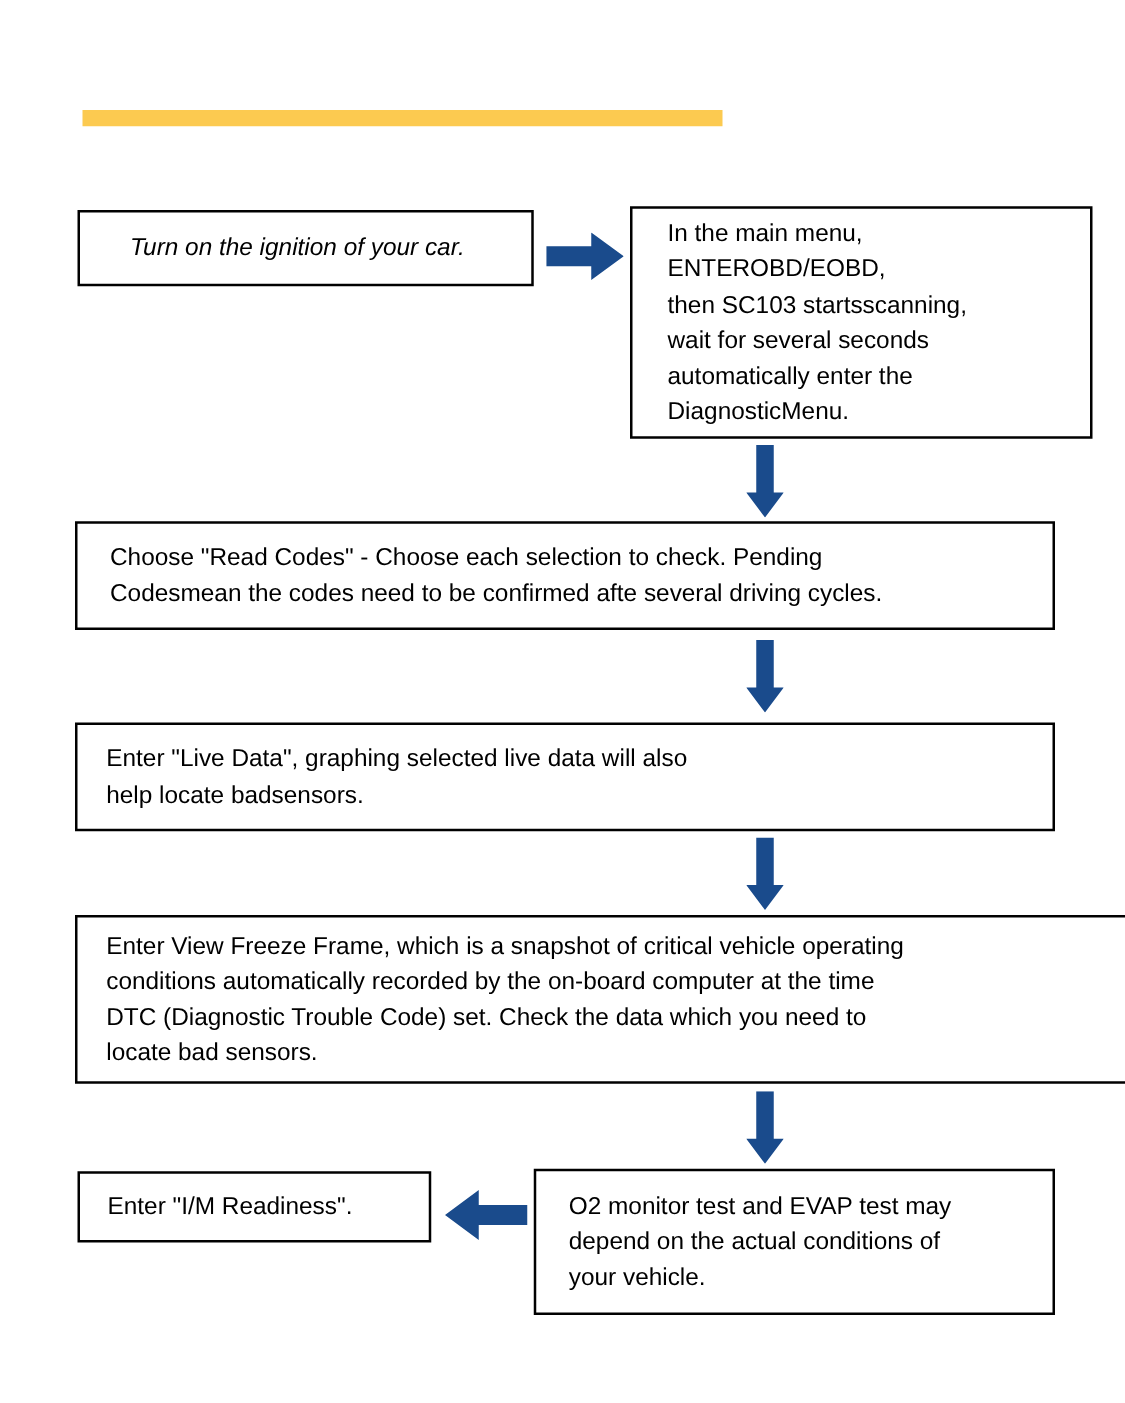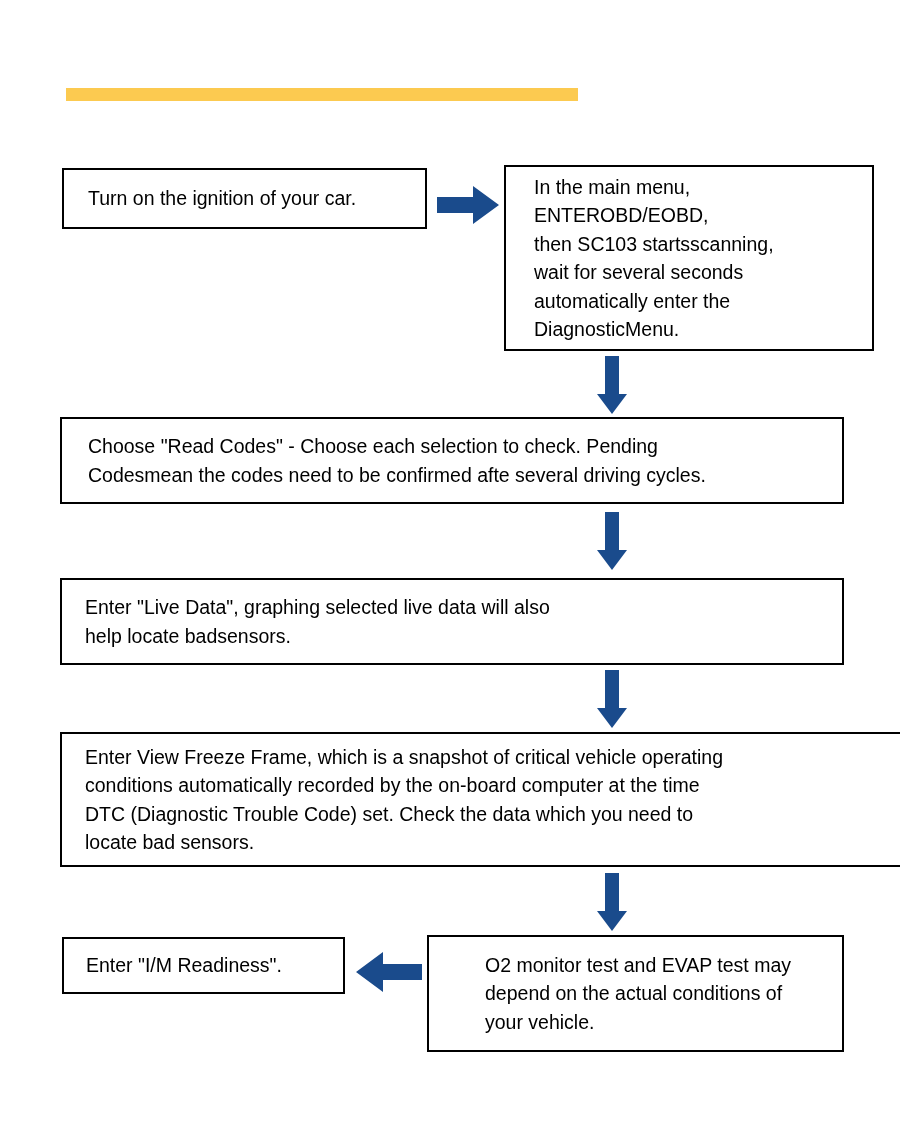--- a/index.html
+++ b/index.html
@@ -51,39 +51,39 @@
     align-items: center;
   }
   .flow-box .box-text {
     font-size: 19.5px;
     line-height: 28.5px;
     white-space: pre-line;
     padding: 0 0 0 22px;
   }
 
   #box-ignition      { left: 62px;  top: 168px; width: 365px; height: 61px; }
-  #box-ignition .box-text { padding-left: 24px; }
+  #box-ignition .box-text { padding-left: 40px; font-style: italic; }
 
   #box-main-menu     { left: 504px; top: 165px; width: 370px; height: 186px; }
   #box-main-menu .box-text { padding-left: 28px; }
 
   #box-read-codes    { left: 60px;  top: 417px; width: 784px; height: 87px; }
   #box-read-codes .box-text { padding-left: 26px; }
 
   #box-live-data     { left: 60px;  top: 578px; width: 784px; height: 87px; }
   #box-live-data .box-text { padding-left: 23px; }
 
   #box-freeze-frame  { left: 60px;  top: 732px; width: 886px; height: 135px; }
   #box-freeze-frame .box-text { padding-left: 23px; }
 
   #box-im-readiness  { left: 62px;  top: 937px; width: 283px; height: 57px; }
   #box-im-readiness .box-text { padding-left: 22px; }
 
   #box-o2-evap       { left: 427px; top: 935px; width: 417px; height: 117px; }
-  #box-o2-evap .box-text { padding-left: 26px; margin-left: 30px; }
+  #box-o2-evap .box-text { padding-left: 26px; }
 
   
   .arrow {
     position: absolute;
   }
   .arrow svg { display: block; }
 
   #arrow-right-1 { left: 437px; top: 186px; }
   #arrow-down-1  { left: 597px; top: 356px; }
   #arrow-down-2  { left: 597px; top: 512px; }

